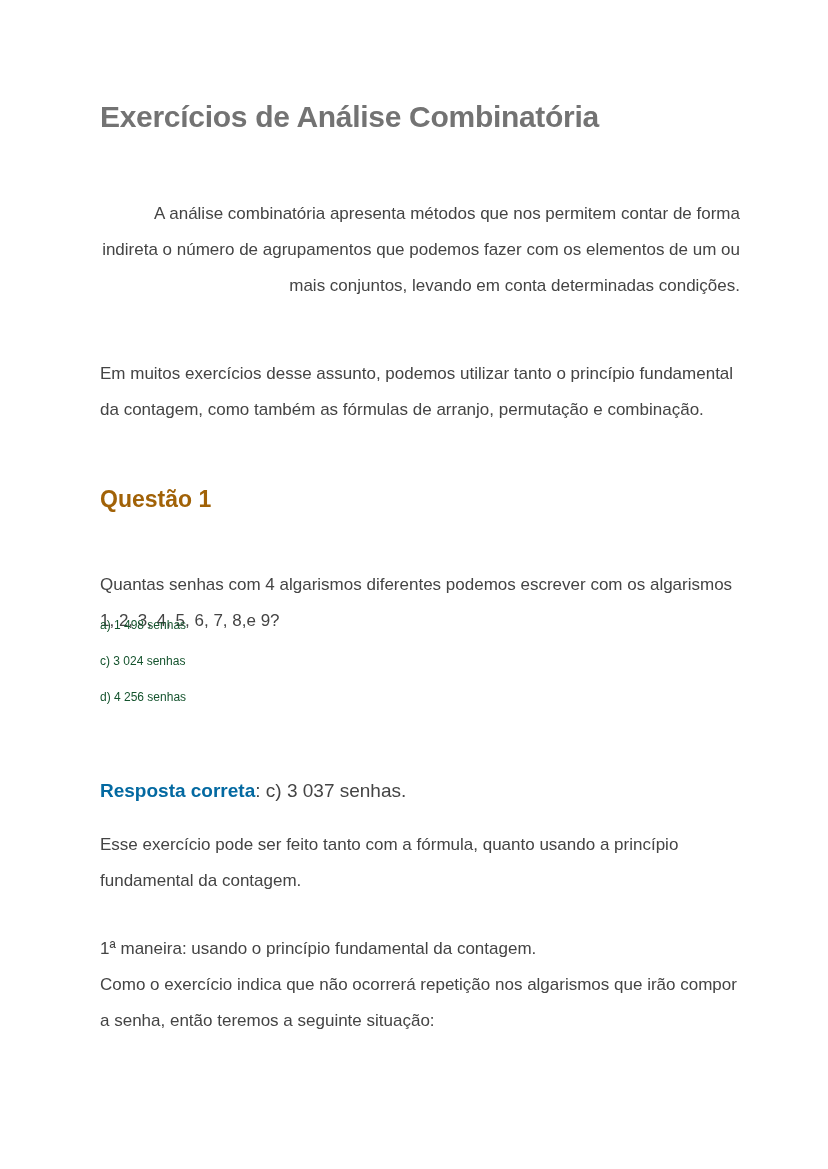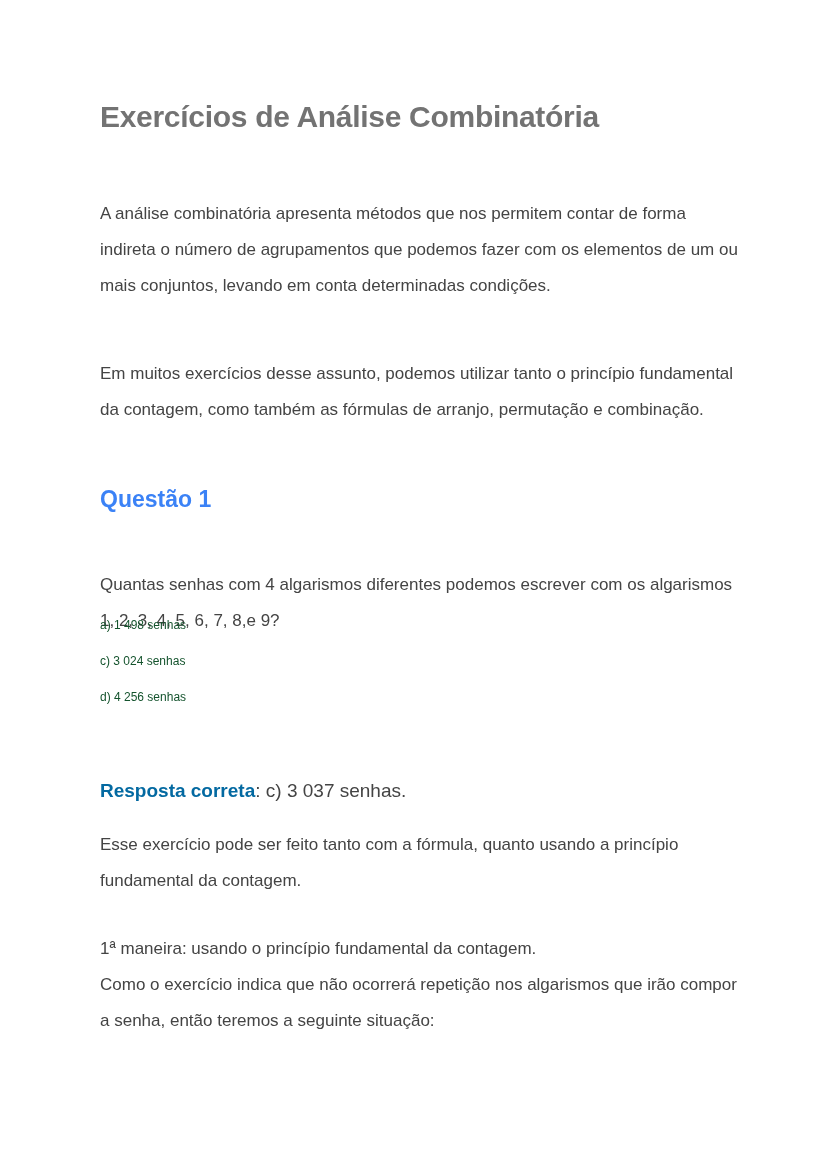--- a/index.html
+++ b/index.html
@@ -8,23 +8,23 @@
       font-family: "Liberation Sans", sans-serif; color: #3d3d3d;
       position: relative; overflow: hidden;
     }
     .page { position: absolute; left: 100px; top: 0; width: 640px; }
     h1 {
       position: absolute; top: 100px; left: 0; margin: 0;
       font-size: 30px; font-weight: bold; color: #737373; white-space: nowrap;
       letter-spacing: -0.3px;
     }
     .p { position: absolute; left: 0; margin: 0; font-size: 17px; line-height: 36px; color: #444; width: 640px; }
-    .intro1 { top: 196px; }
+    .intro1 { top: 196px; text-align: right; }
     .intro2 { top: 356px; }
-    h2 { position: absolute; top: 486px; left: 0; margin: 0; font-size: 23px; font-weight: bold; color: #3b82f6; }
+    h2 { position: absolute; top: 486px; left: 0; margin: 0; font-size: 23px; font-weight: bold; color: #a16207; }
     .q { top: 519px; margin-top: 48px; }
     .opts { position: absolute; left: 0; top: 607px; margin: 0; padding: 0; list-style: none; font-size: 12px; color: #14532d; }
     .opts li { height: 36px; line-height: 36px; }
     .answer { position: absolute; left: 0; top: 777px; font-size: 19px; line-height: 28px; color: #444; white-space: nowrap; }
     .answer .label { color: #e01010; font-weight: bold; }
     .exp1 { top: 827px; }
     .exp2 { top: 915px; margin-top: 16px; }
     .exp3 { top: 967px; }
   </style>
 </head>

